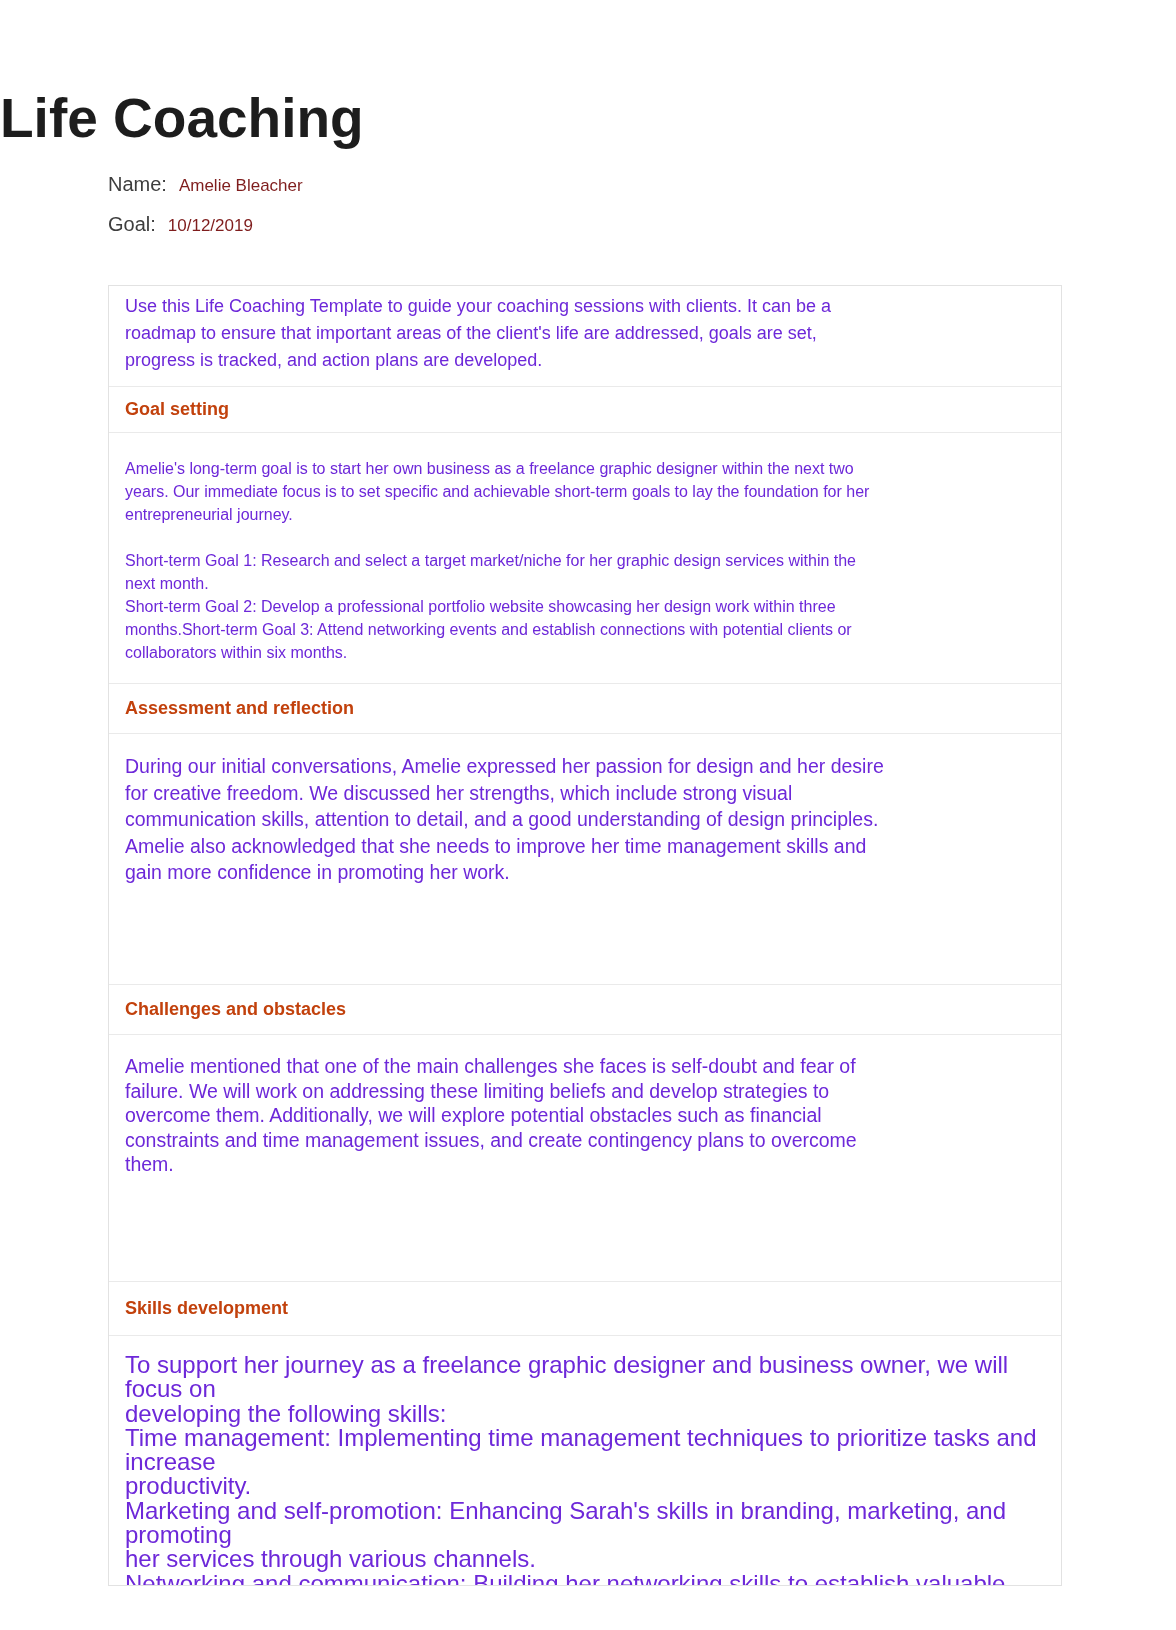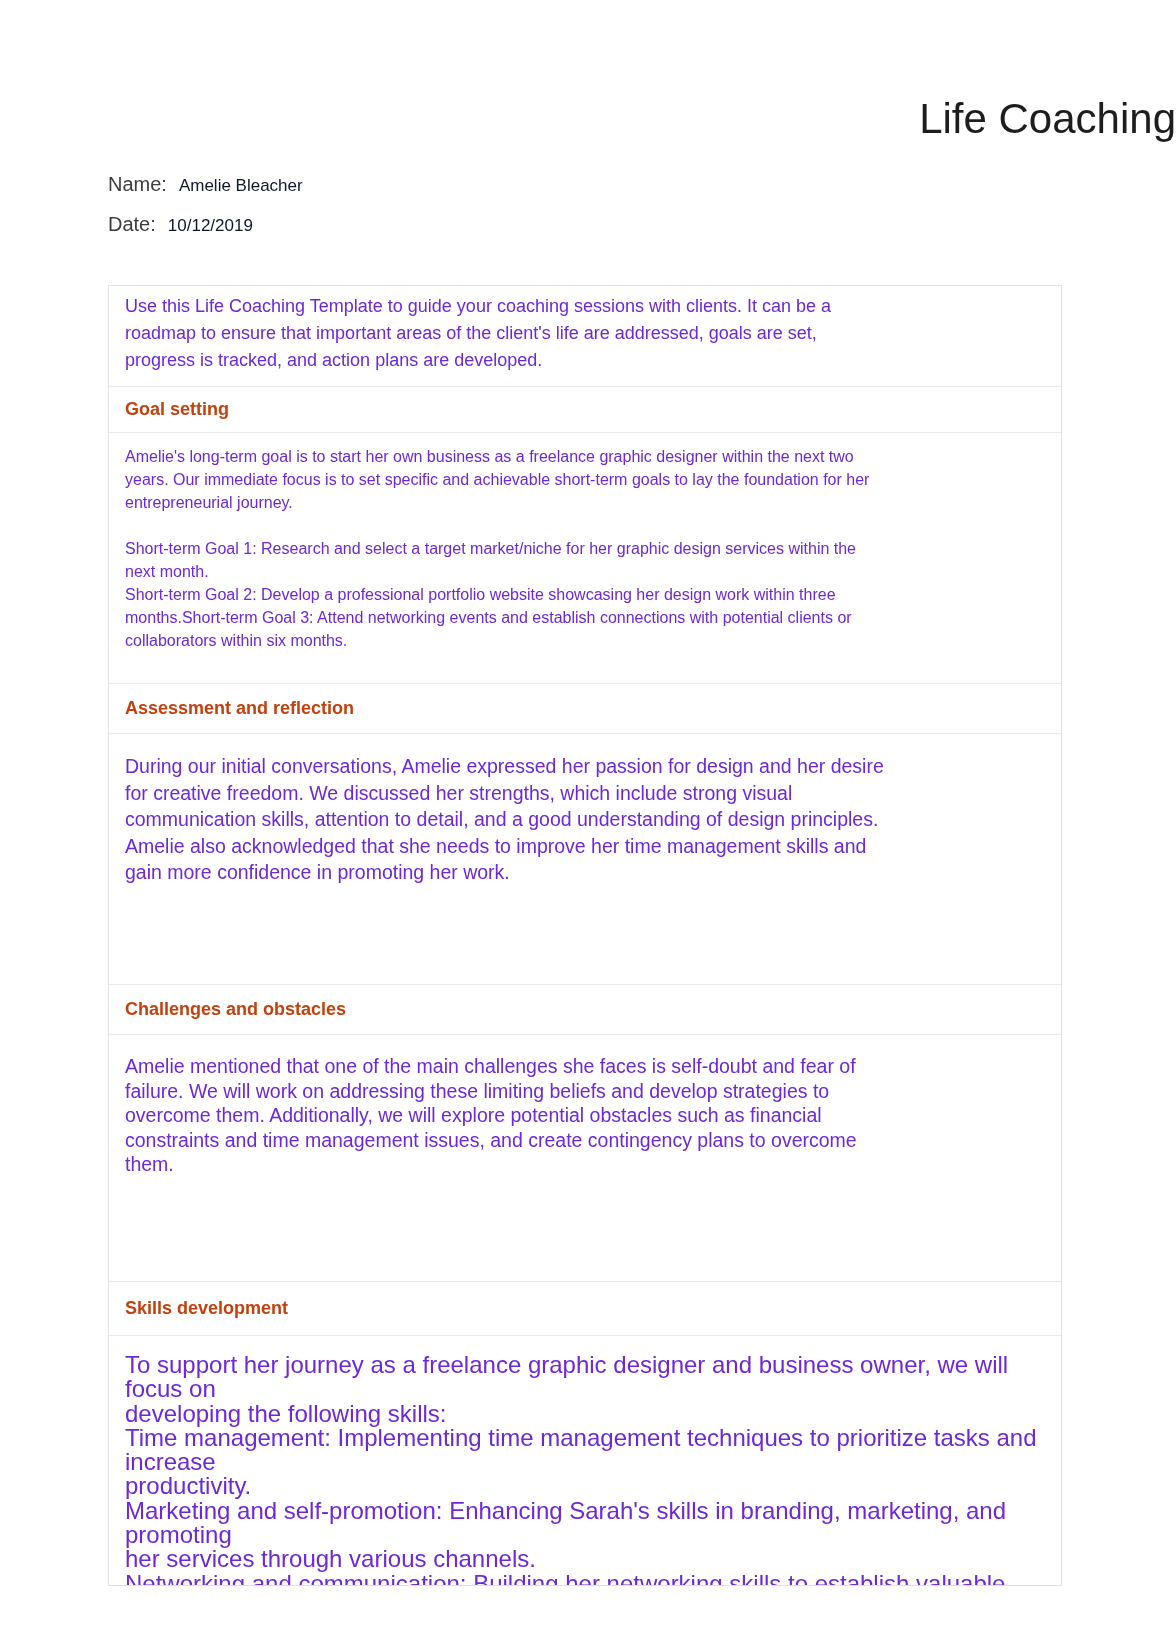--- a/index.html
+++ b/index.html
@@ -5,28 +5,28 @@
   * { margin:0; padding:0; box-sizing:border-box; }
   html,body { background:#ffffff; }
   body {
     width:1176px; height:1630px; overflow:hidden;
     font-family:"Liberation Sans","DejaVu Sans",sans-serif;
     -webkit-font-smoothing:antialiased;
   }
   .page { position:relative; width:1176px; height:1630px; background:#fff; }
 
   .doc-title {
-    padding-top:94px; text-align:right;
-    font-size:42px; line-height:49px; font-weight:400; color:#1d1d1d;
+    padding-top:94px; text-align:left;
+    font-size:55px; line-height:49px; font-weight:700; color:#1d1d1d;
   }
 
   .meta { margin:30px 0 0 108px; }
   .meta-row { display:flex; align-items:baseline; margin-bottom:17px; }
   .meta-label { font-size:20px; color:#3e3e3e; margin-right:12px;text-align:center; }
-  .meta-value { font-size:17px; color:#0f172a; }
+  .meta-value { font-size:17px; color:#7f1d1d; }
 
   .form-box {
     margin:49px 0 0 108px; width:954px;
     border:1px solid #e2e2e2; background:#fff;
   }
   .cell { border-top:1px solid #eaeaea; padding:0 16px; color:#6d28d9; }
   .cell:first-child { border-top:none; }
 
   .intro {
     height:100px; padding-top:7px;
@@ -36,39 +36,39 @@
   .head {
     display:flex; align-items:center;
     font-size:18px; font-weight:700; color:#c2410c;
   }
   .head-goal { height:46px; }
   .head-assessment { height:50px; }
   .head-challenges { height:50px; }
   .head-skills { height:54px; }
 
   .body { white-space:pre-wrap; overflow:hidden; }
-  .body-goal        { height:251px; padding-top:12px; font-size:16px;   line-height:23px; }
+  .body-goal        { height:251px; padding-top:24px; font-size:16px;   line-height:23px; }
   .body-assessment  { height:251px; padding-top:19px; font-size:19.5px; line-height:26.5px; }
   .body-challenges  { height:247px; padding-top:19px; font-size:19.5px; line-height:24.5px; }
   .body-skills      { height:250px; padding-top:17px; font-size:24px;   line-height:24.3px; }
 </style>
 </head>
 <body>
 
 <div class="page">
 
   <h1 class="doc-title">Life Coaching</h1>
 
   <div class="meta">
     <div class="meta-row">
       <span class="meta-label">Name:</span>
       <span class="meta-value">Amelie Bleacher</span>
     </div>
     <div class="meta-row">
-      <span class="meta-label">Date:</span>
+      <span class="meta-label">Goal:</span>
       <span class="meta-value">10/12/2019</span>
     </div>
   </div>
 
   <div class="form-box">
     <div class="cell intro">Use this Life Coaching Template to guide your coaching sessions with clients. It can be a
 roadmap to ensure that important areas of the client's life are addressed, goals are set,
 progress is tracked, and action plans are developed.</div>
 
   <div class="cell head head-goal">Goal setting</div>

